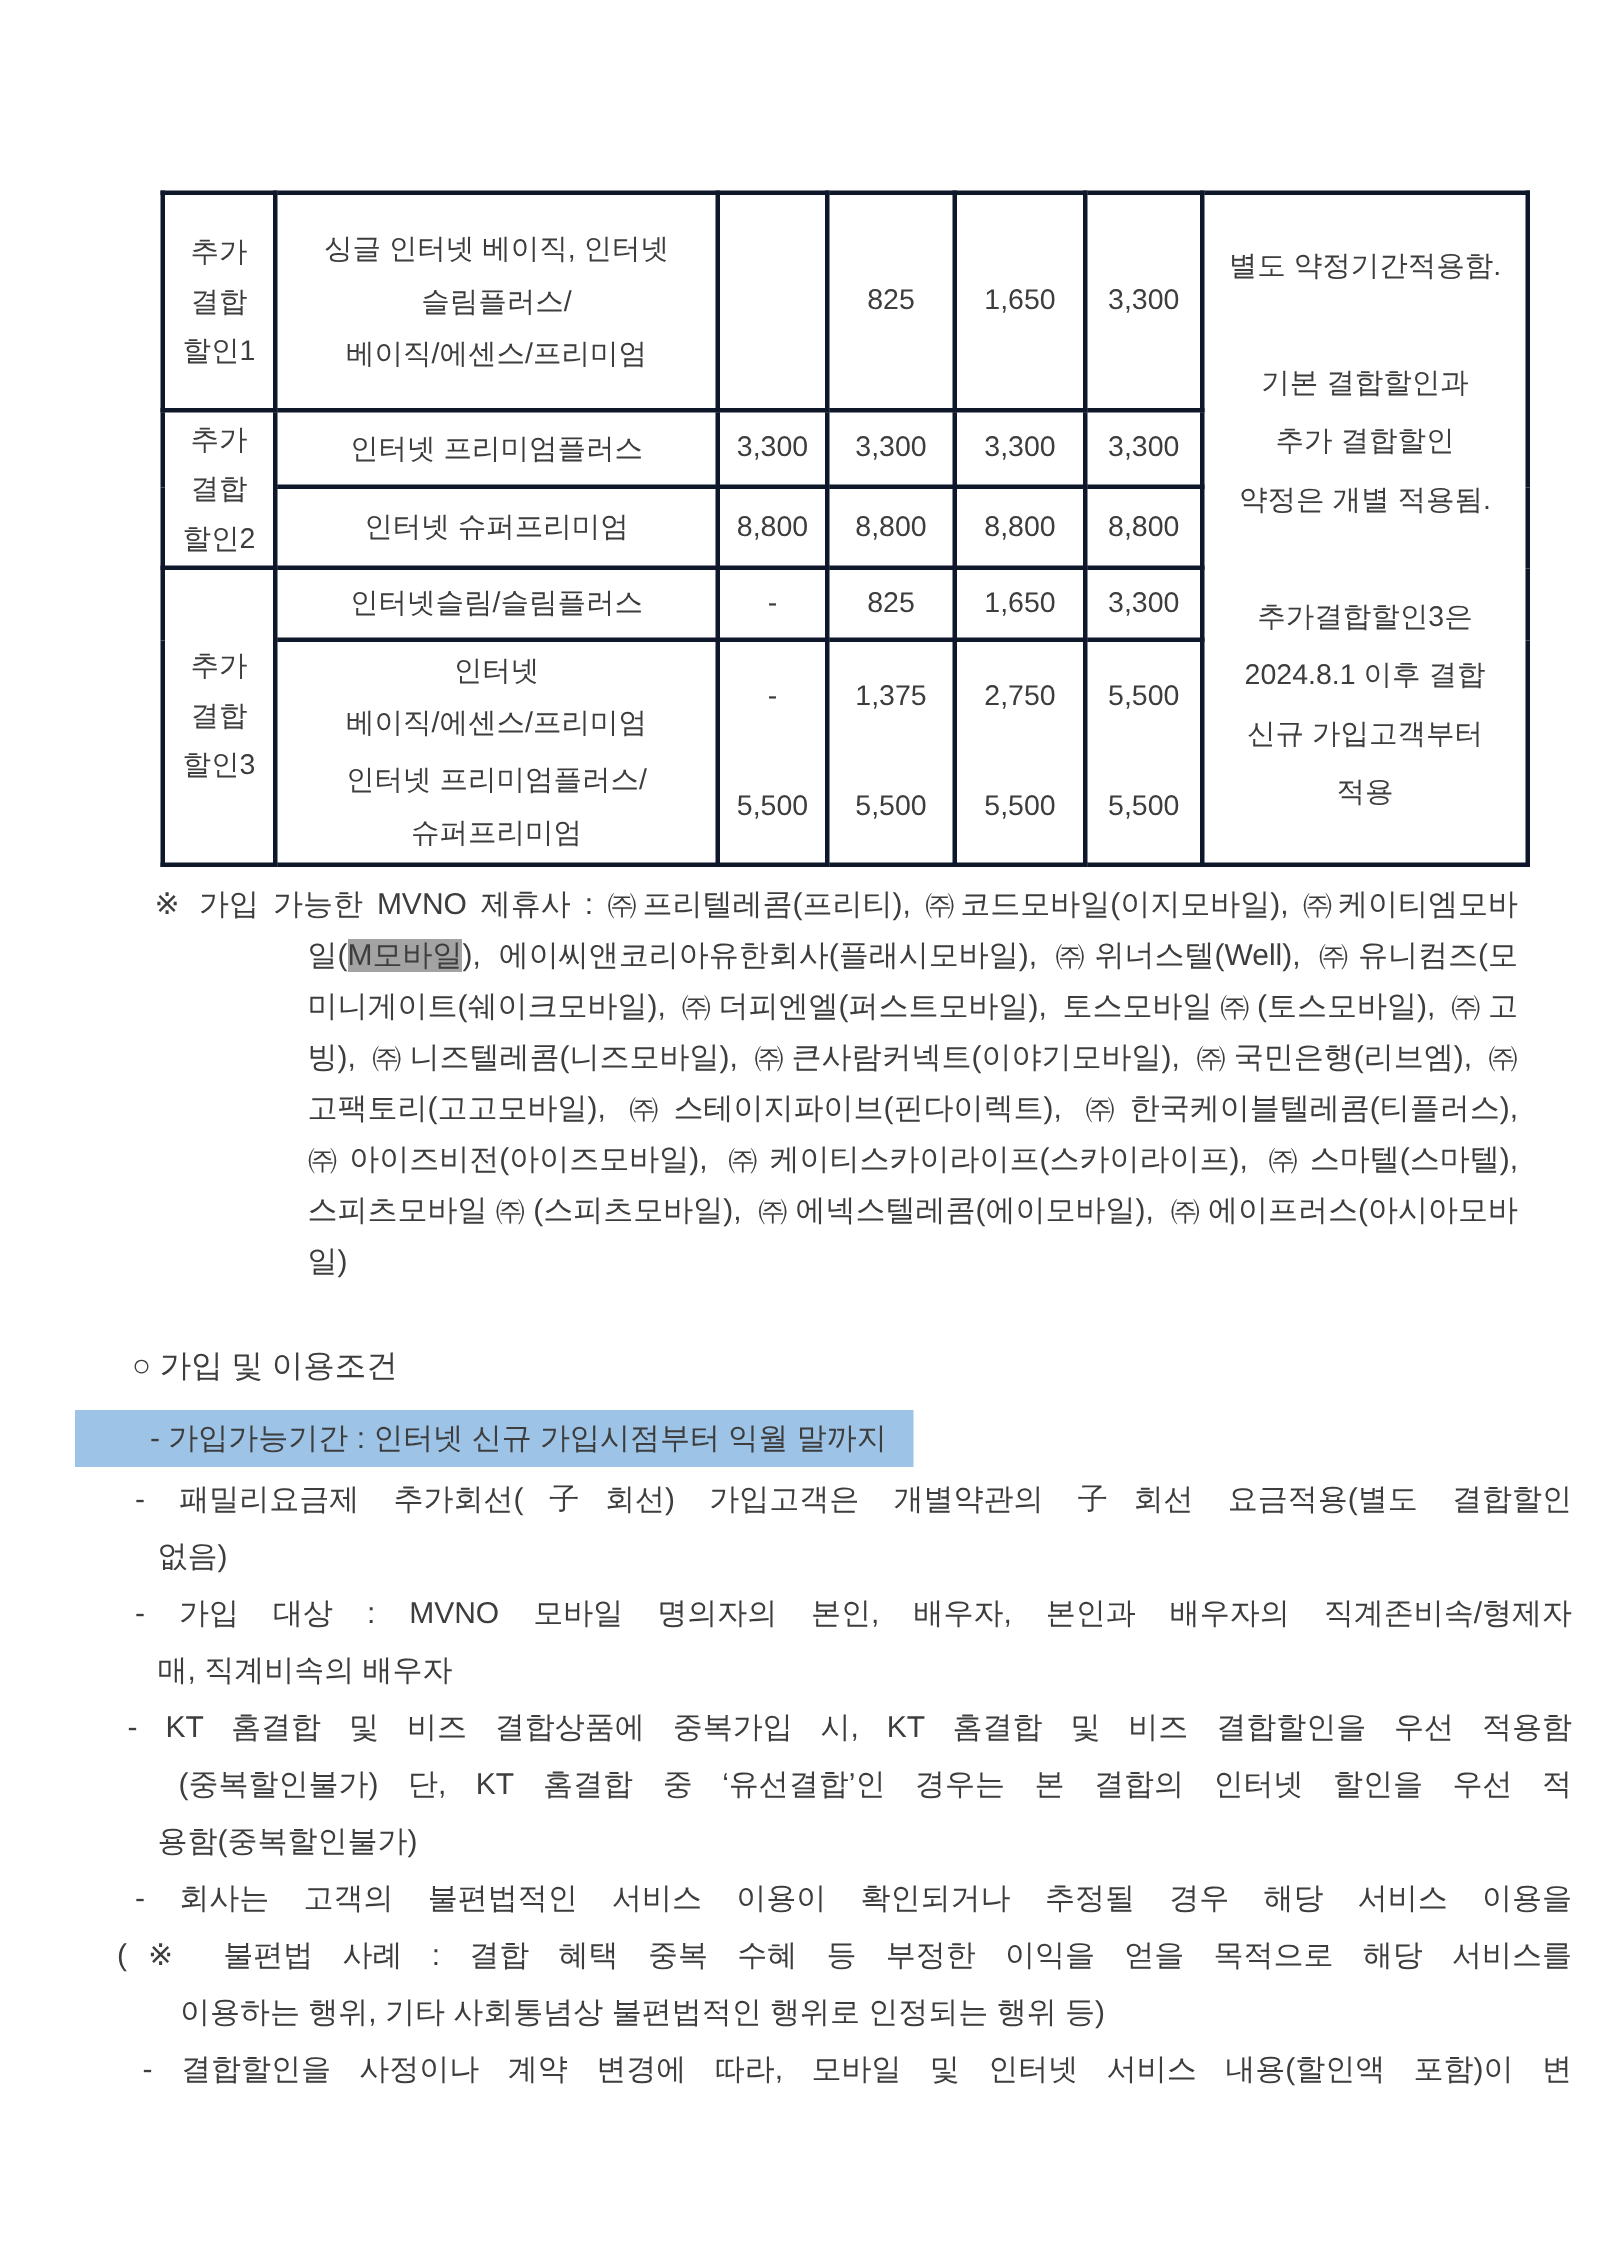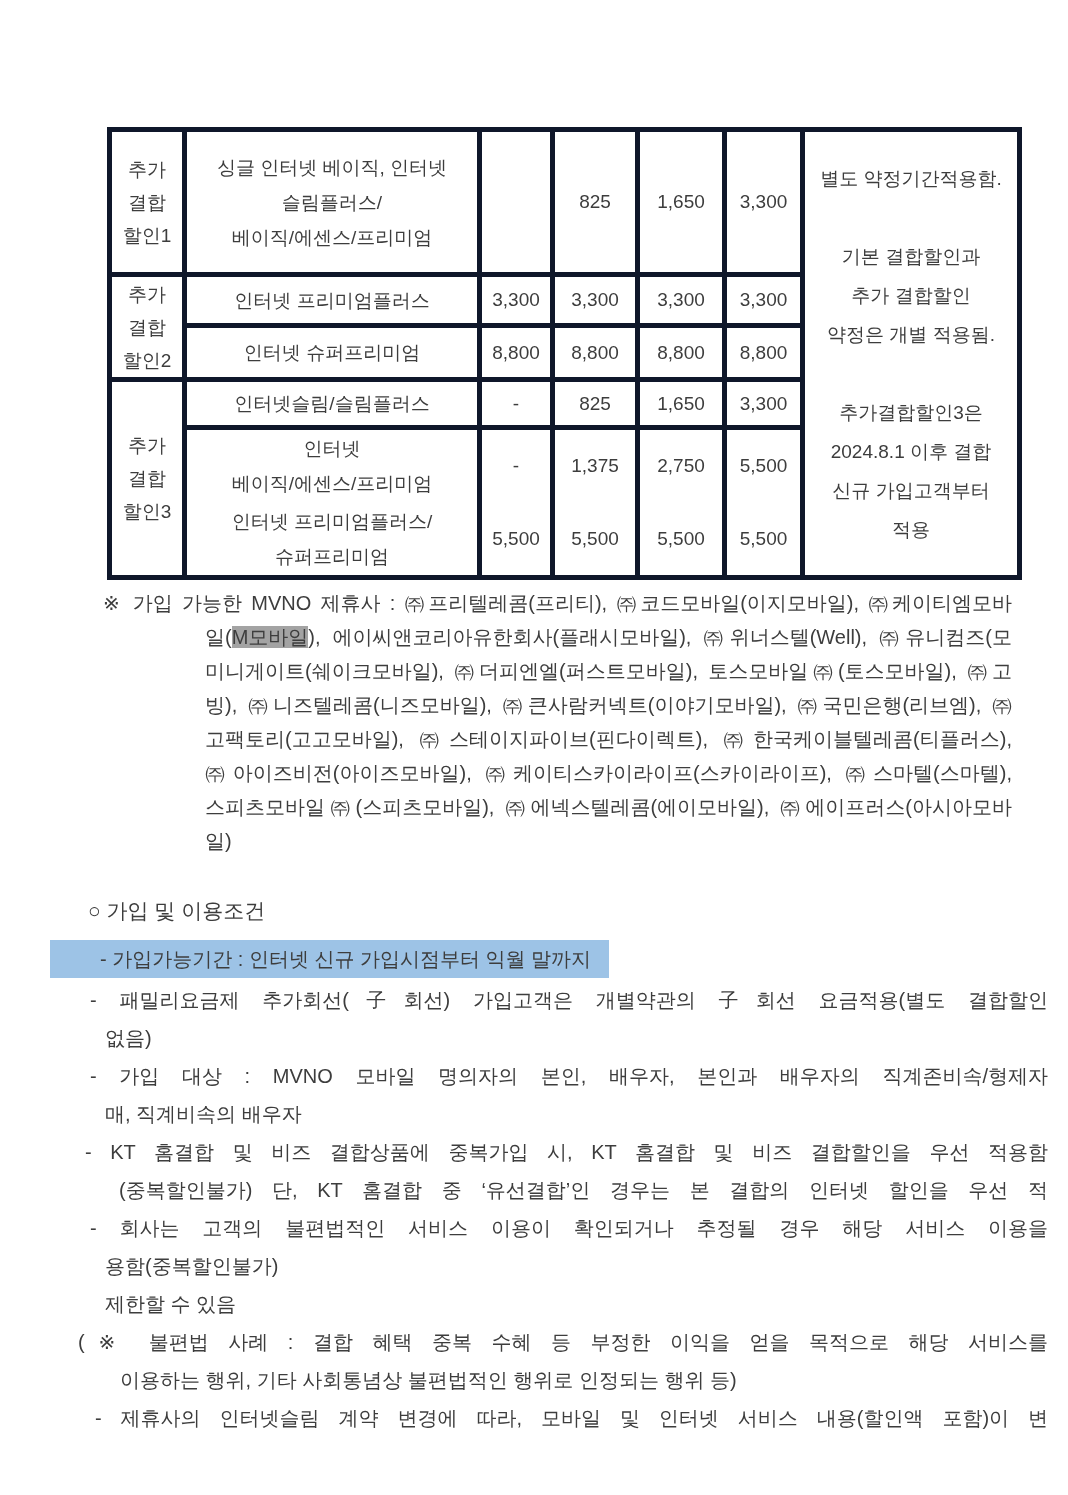--- a/index.html
+++ b/index.html
@@ -8,21 +8,21 @@
     font-family:"Liberation Sans","DejaVu Sans",sans-serif;
     color:#3d3d3d; overflow:hidden;
   }
 
   
   table.doc-table {
     position:absolute; left:107px; top:127px;
     border-collapse:collapse; table-layout:fixed; width:910px;
   }
   table.doc-table td {
-    border:5px solid #0f172a; padding:0;
+    border:3px solid #0f172a; padding:0;
     font-size:19px; color:#3d3d3d;
     text-align:center; vertical-align:middle;
     overflow:hidden;
   }
   .pre { white-space:pre-line; }
   td.glabel { line-height:33px; }
   td.plan   { line-height:35px; }
   td.val    { font-size:19px; }
   td.note {
     vertical-align:top; text-align:center;
@@ -148,21 +148,20 @@
 
   <div class="cond">
     <div class="c-head">○ 가입 및 이용조건</div>
     <div class="c-hl-row"><span class="c-hl">- 가입가능기간 : 인터넷 신규 가입시점부터 익월 말까지</span></div>
     <div class="c-line m40 jl">- 패밀리요금제 추가회선(子회선) 가입고객은 개별약관의 子회선 요금적용(별도 결합할인</div>
     <div class="c-line m55">없음)</div>
     <div class="c-line m40 jl">- 가입 대상 : MVNO 모바일 명의자의 본인, 배우자, 본인과 배우자의 직계존비속/형제자</div>
     <div class="c-line m55">매, 직계비속의 배우자</div>
     <div class="c-line m35 jl">- KT 홈결합 및 비즈 결합상품에 중복가입 시, KT 홈결합 및 비즈 결합할인을 우선 적용함</div>
     <div class="c-line m53 jl">(중복할인불가) 단, KT 홈결합 중 ‘유선결합’인 경우는 본 결합의 인터넷 할인을 우선 적</div>
+    <div class="c-line m55">용함(중복할인불가)</div>
     <div class="c-line m40 jl">- 회사는 고객의 불편법적인 서비스 이용이 확인되거나 추정될 경우 해당 서비스 이용을</div>
-    <div class="c-line m55">용함(중복할인불가)</div>
-    <div class="c-line m55">제한할 수 있음</div>
     <div class="c-line m28 jl">(※ 불편법 사례 : 결합 혜택 중복 수혜 등 부정한 이익을 얻을 목적으로 해당 서비스를</div>
     <div class="c-line m70">이용하는 행위, 기타 사회통념상 불편법적인 행위로 인정되는 행위 등)</div>
-    <div class="c-line m45 jl">- 제휴사의 인터넷슬림 계약 변경에 따라, 모바일 및 인터넷 서비스 내용(할인액 포함)이 변</div>
+    <div class="c-line m45 jl">- 결합할인을 사정이나 계약 변경에 따라, 모바일 및 인터넷 서비스 내용(할인액 포함)이 변</div>
   </div>
 
 </div>
 
 </body></html>

